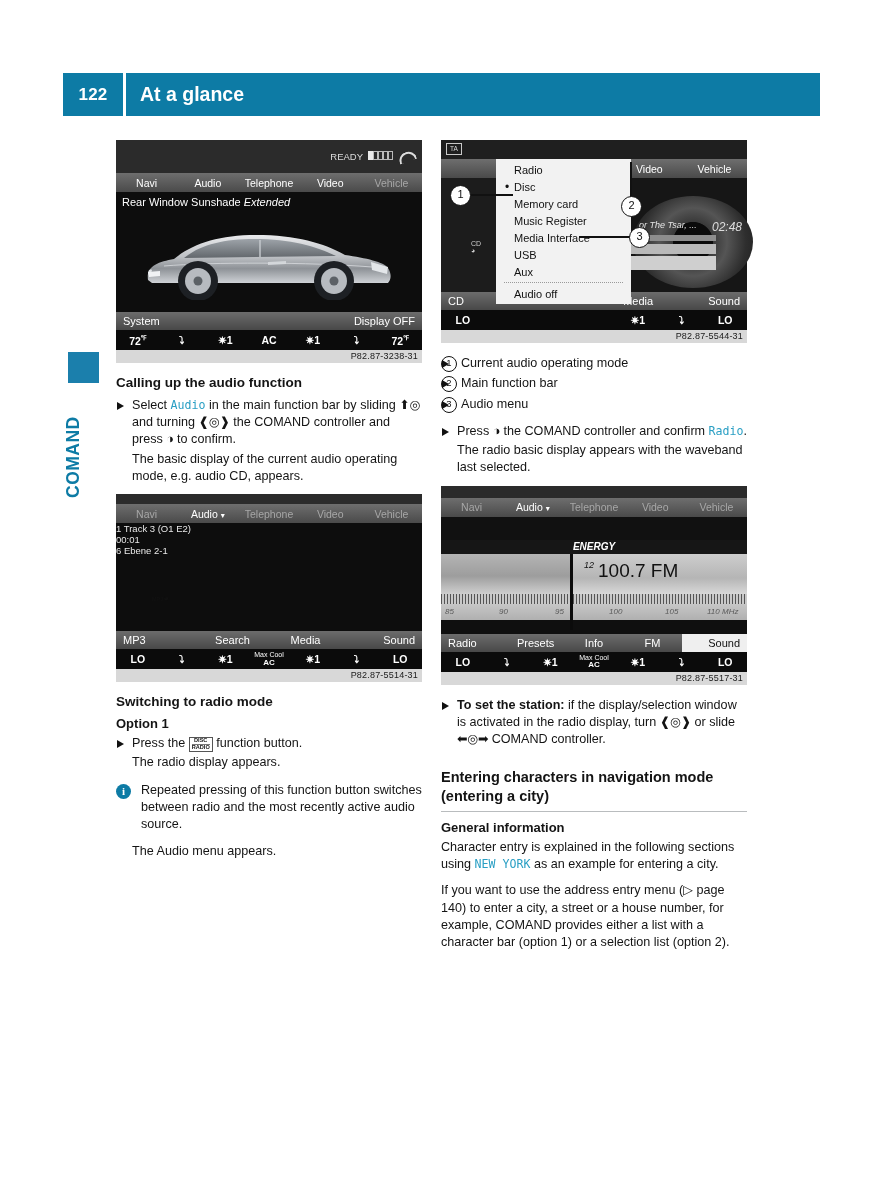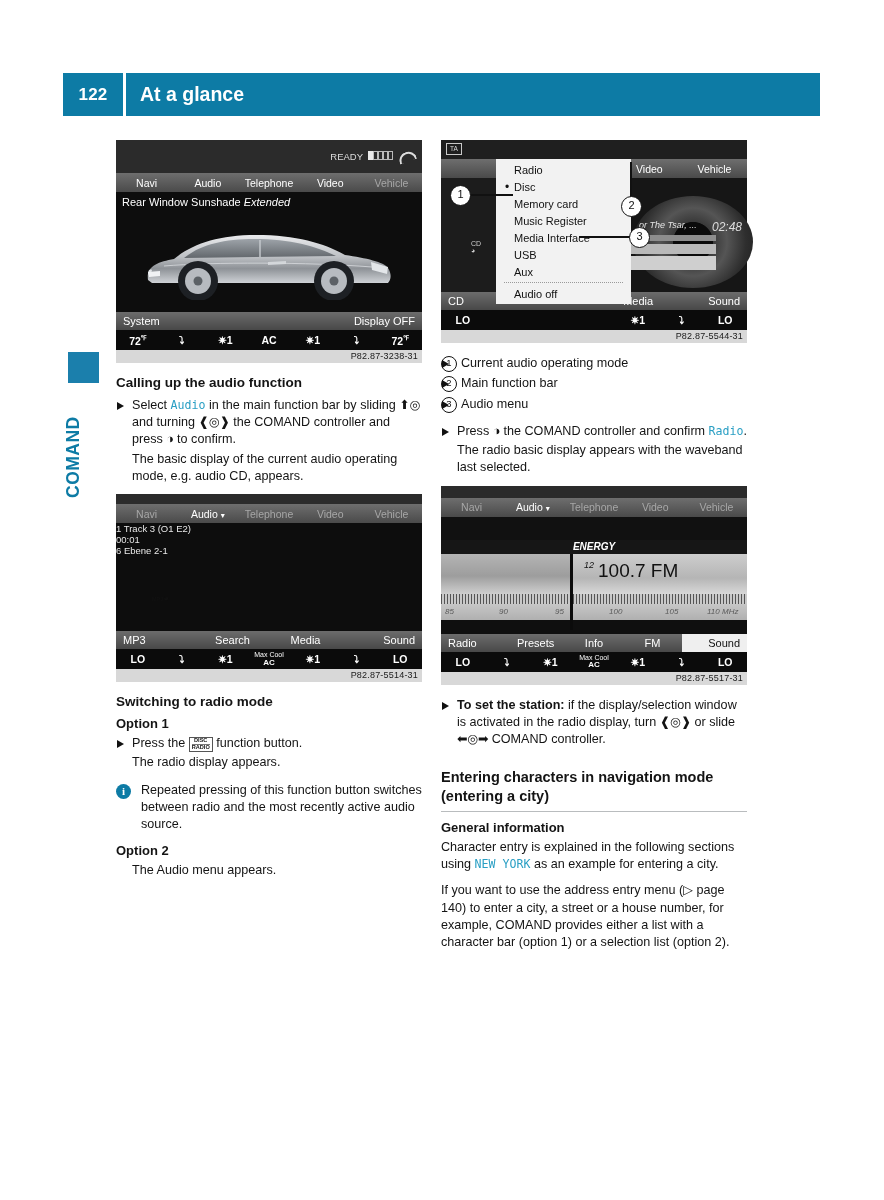--- a/index.html
+++ b/index.html
@@ -255,21 +255,20 @@
   <div class="step">
     <span>Press the </span><span class="fnbtn"><i>DISC</i><i>RADIO</i></span><span> function button.</span>
   </div>
   <div class="cont">The radio display appears.</div>
 
   <div class="note">
     <span class="ibadge">i</span>
     <span>Repeated pressing of this function button switches between radio and the most recently active audio source.</span>
   </div>
 
-  <h4 class="sub2">Option 2</h4>
   <div class="cont">The Audio menu appears.</div>
 </div>
 
 <div class="col col-right">
 
   <div class="fig f2">
     <div class="screen" style="overflow:visible">
       <div style="height:19px;background:#1f1f1f;position:relative">
         <span class="ta">TA</span>
       </div>

